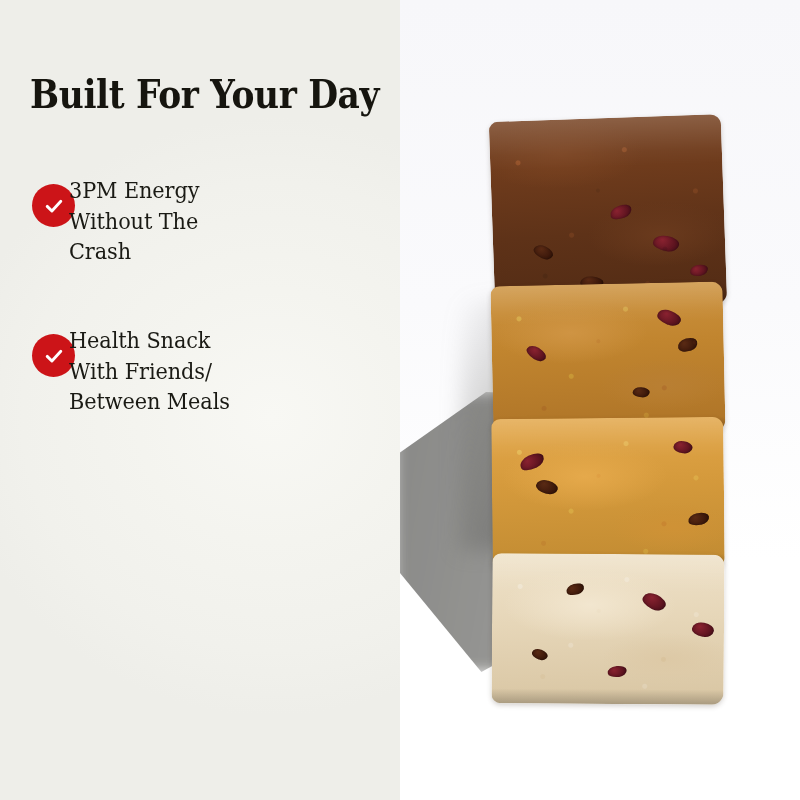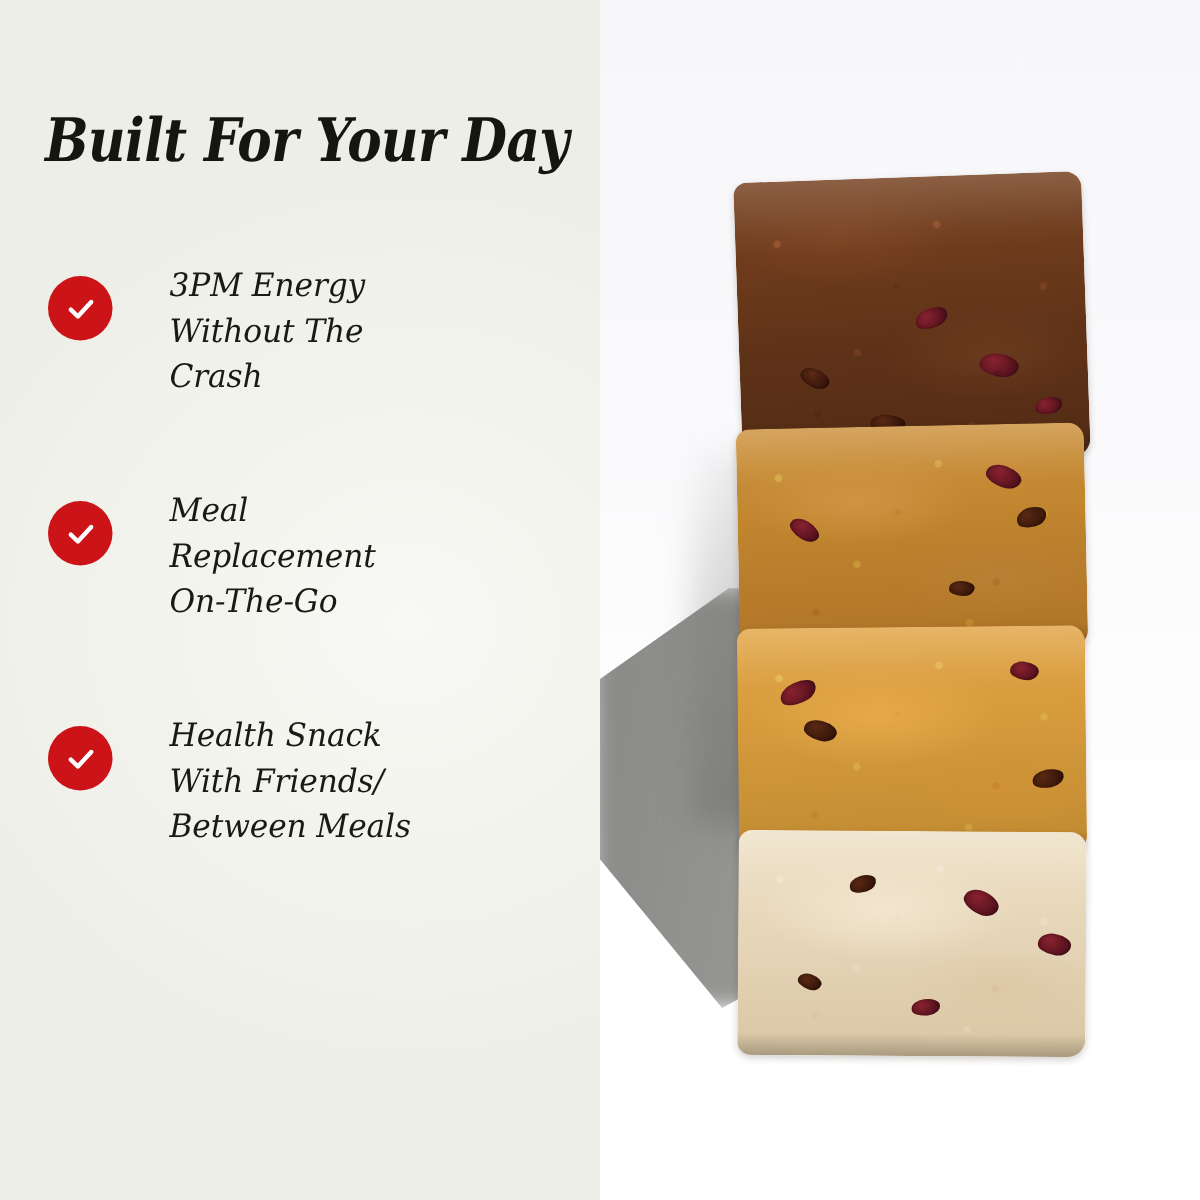--- a/index.html
+++ b/index.html
@@ -9,21 +9,20 @@
     width:800px; height:800px;
     overflow:hidden;
     background:#ffffff;
     font-family:"Liberation Serif", serif;
   }
 
   .poster {
     position:relative;
     width:800px; height:800px;
     display:flex;
-    font-style:italic;
   }
 
   
   .left-panel {
     position:relative;
     width:400px; height:800px;
     background:#f3f3ee;
     background-image:
       radial-gradient(ellipse 320px 300px at 68% 52%, #f8f8f4 0%, #f4f4ef 42%, #f1f1ec 78%, #eeeee9 100%);
     overflow:hidden;
@@ -46,21 +45,21 @@
   .benefit-list {
     position:absolute;
     left:0; top:176px;
     width:400px;
     list-style:none;
   }
 
   .benefit-item {
     position:relative;
     height:150px;
-    padding-left:113px;
+    padding-left:69px;
   }
 
   .check-badge {
     position:absolute;
     left:32px; top:8px;
     width:43px; height:43px;
     border-radius:50%;
     background:#cc1418;
     display:flex;
     align-items:center;
@@ -216,32 +215,20 @@
           </svg>
         </span>
         <div class="benefit-text">
           <span class="ln">3PM Energy</span>
           <span class="ln">Without The</span>
           <span class="ln">Crash</span>
         </div>
       </li>
 
 
-      <li class="benefit-item">
-        <span class="check-badge">
-          <svg width="22" height="22" viewBox="0 0 22 22" aria-hidden="true">
-            <path d="M4.2 11.4 L8.9 16.0 L17.8 6.3" fill="none" stroke="#ffffff" stroke-width="2.9" stroke-linecap="round" stroke-linejoin="round"></path>
-          </svg>
-        </span>
-        <div class="benefit-text">
-          <span class="ln">Meal</span>
-          <span class="ln">Replacement</span>
-          <span class="ln">On-The-Go</span>
-        </div>
-      </li>
 
       <li class="benefit-item">
         <span class="check-badge">
           <svg width="22" height="22" viewBox="0 0 22 22" aria-hidden="true">
             <path d="M4.2 11.4 L8.9 16.0 L17.8 6.3" fill="none" stroke="#ffffff" stroke-width="2.9" stroke-linecap="round" stroke-linejoin="round"></path>
           </svg>
         </span>
         <div class="benefit-text">
           <span class="ln">Health Snack</span>
           <span class="ln">With Friends/</span>

